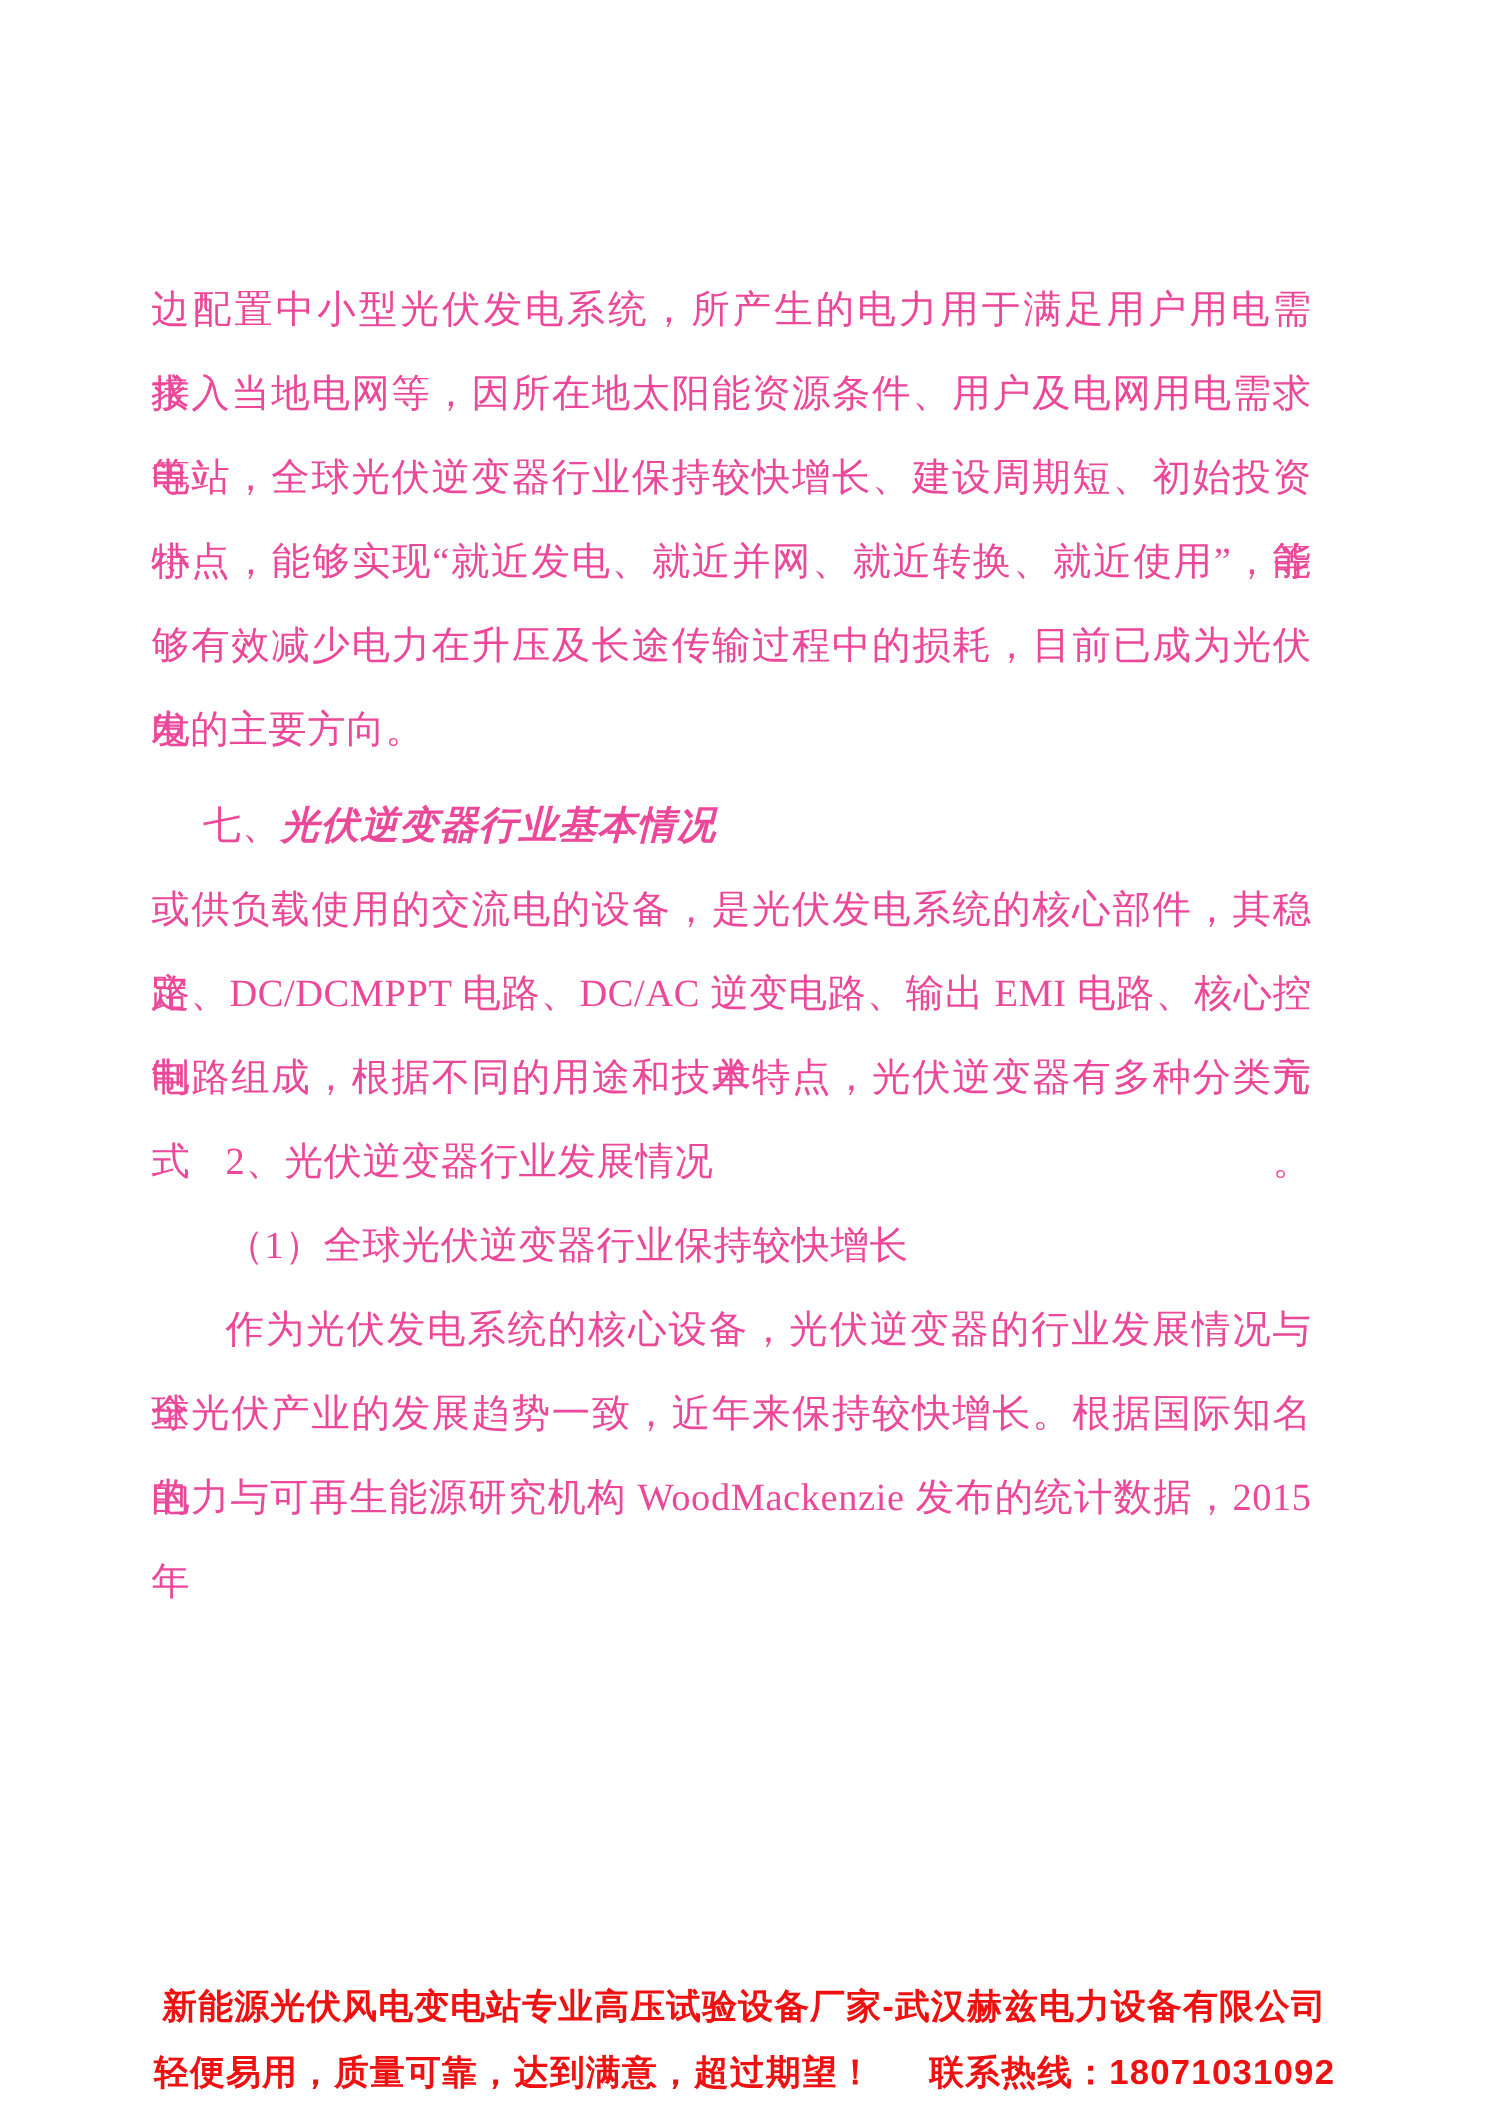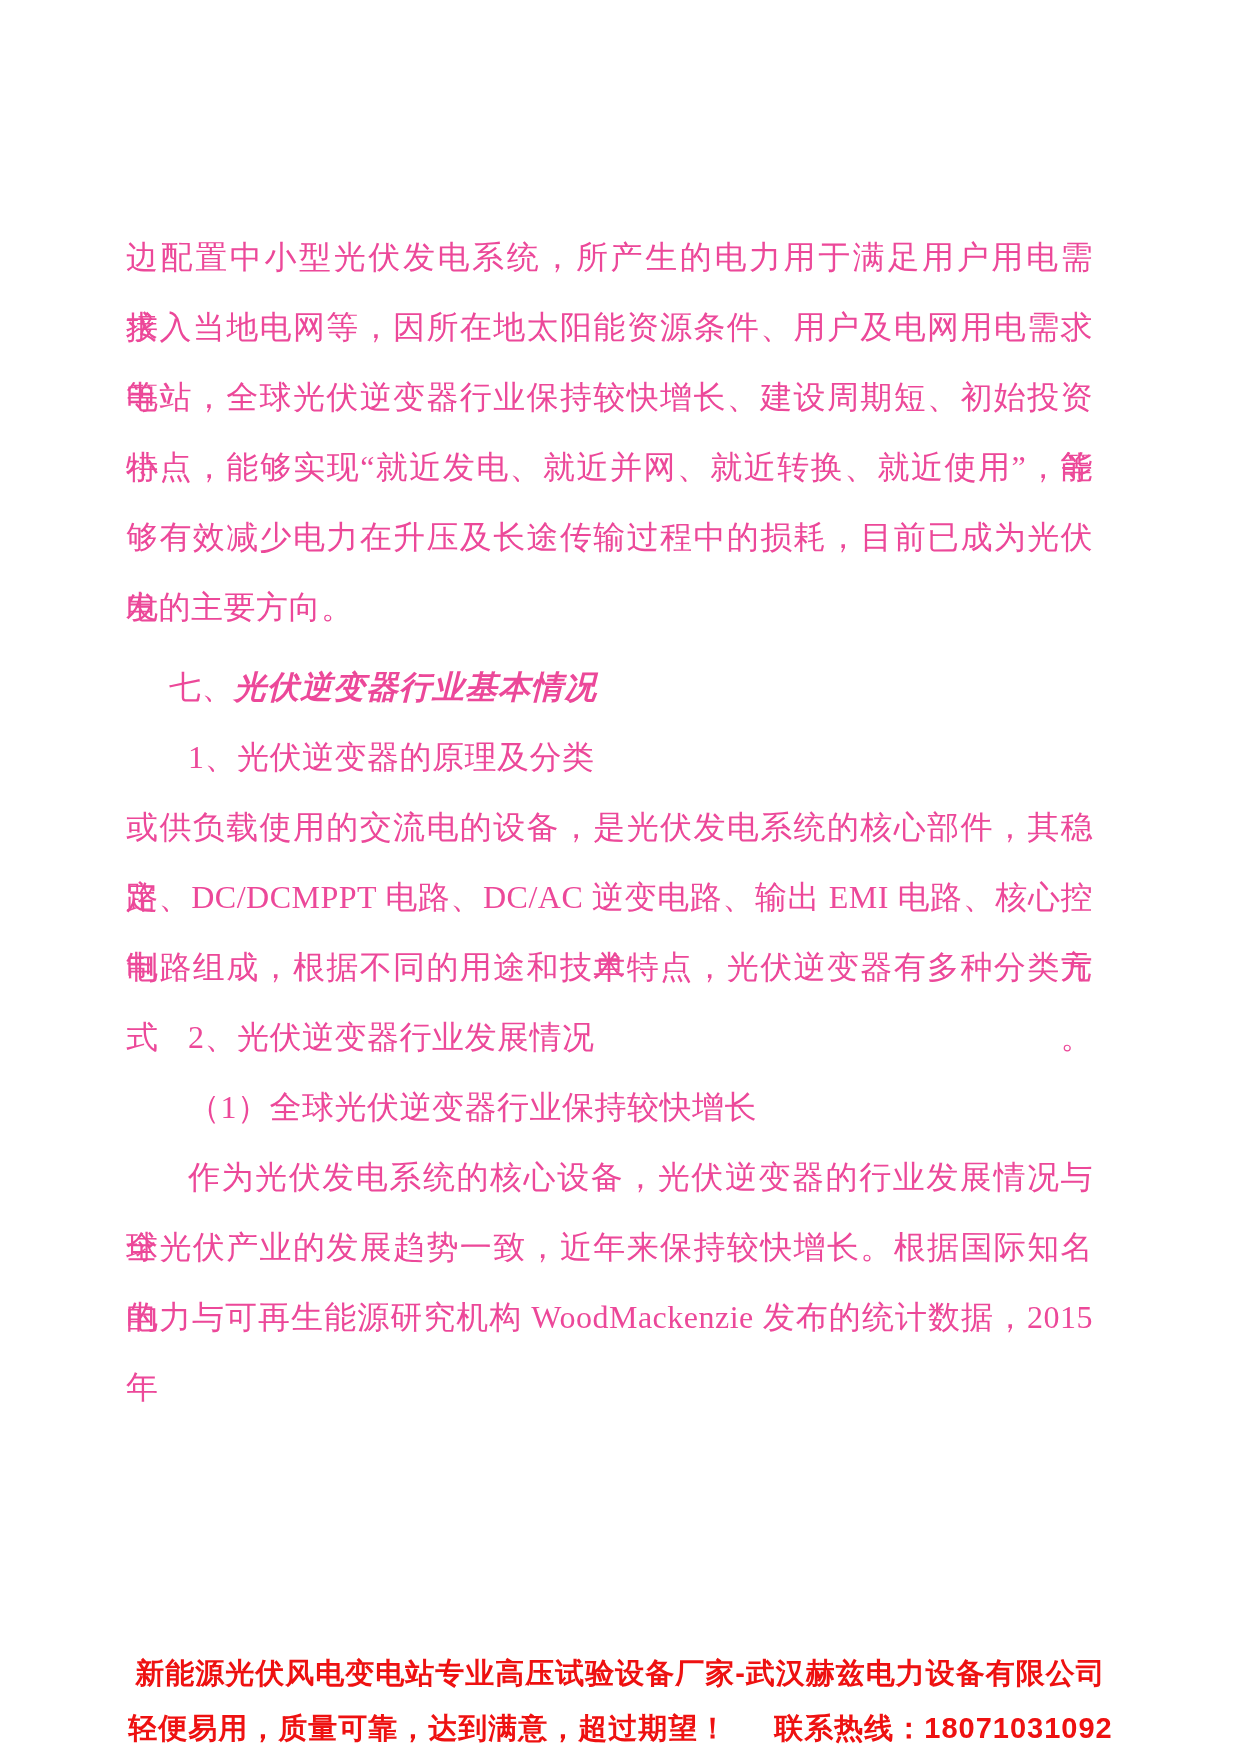--- a/index.html
+++ b/index.html
@@ -65,21 +65,20 @@
 
     <div class="line fill">边配置中小型光伏发电系统，所产生的电力用于满足用户用电需求、</div>
     <div class="line fill">接入当地电网等，因所在地太阳能资源条件、用户及电网用电需求等</div>
     <div class="line fill">电站，全球光伏逆变器行业保持较快增长、建设周期短、初始投资小等</div>
     <div class="line fill">特点，能够实现“就近发电、就近并网、就近转换、就近使用”，能</div>
     <div class="line fill">够有效减少电力在升压及长途传输过程中的损耗，目前已成为光伏发</div>
     <div class="line">电的主要方向。</div>
 
     <div class="line heading-line"><span>七、</span><span class="title">光伏逆变器行业基本情况</span></div>
 
-    <div class="line indent2">1、光伏逆变器的原理及分类</div>
 
     <div class="line fill">或供负载使用的交流电的设备，是光伏发电系统的核心部件，其稳定</div>
     <div class="line fill">路、DC/DCMPPT 电路、DC/AC 逆变电路、输出 EMI 电路、核心控制单元</div>
     <div class="line fill">电路组成，根据不同的用途和技术特点，光伏逆变器有多种分类方式。</div>
 
     <div class="line indent2">2、光伏逆变器行业发展情况</div>
     <div class="line indent2">（1）全球光伏逆变器行业保持较快增长</div>
 
     <div class="line fill indent2">作为光伏发电系统的核心设备，光伏逆变器的行业发展情况与全</div>
     <div class="line fill">球光伏产业的发展趋势一致，近年来保持较快增长。根据国际知名的</div>

